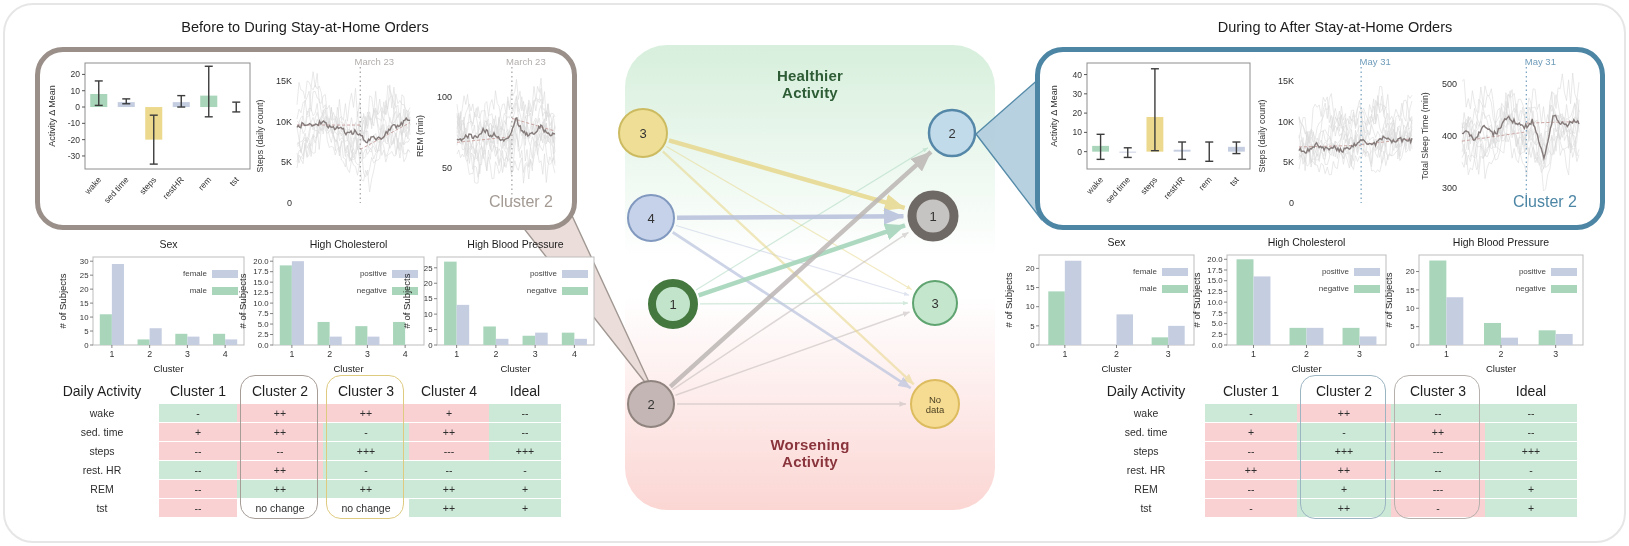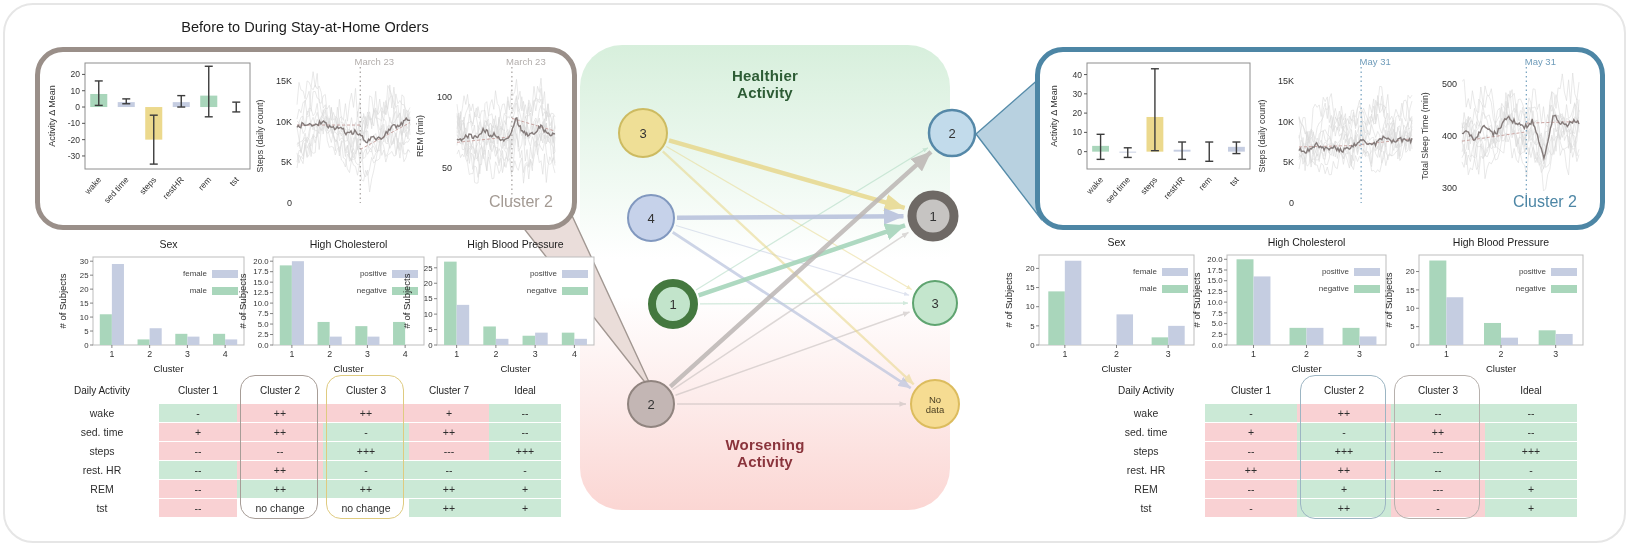--- a/index.html
+++ b/index.html
@@ -1,44 +1,45 @@
 <!DOCTYPE html>
 <html><head>
 <meta charset="utf-8">
 <style>
   html,body{margin:0;padding:0;background:#fff;}
   body{width:1629px;height:546px;position:relative;font-family:"Liberation Sans",sans-serif;overflow:hidden;}
   .canvas{position:absolute;inset:3px;border:2px solid #e6e6e6;border-radius:30px;background:#fff;}
   .fig-title{position:absolute;top:14px;font-size:14.5px;color:#1c1c1c;text-align:center;z-index:6;}
-  .panel-gradient{position:absolute;left:575px;top:40px;width:370px;height:465px;border-radius:42px;z-index:1;
+  .panel-gradient{position:absolute;left:620px;top:40px;width:370px;height:465px;border-radius:42px;z-index:1;
     background:linear-gradient(180deg,#d7efdc 0%,#eaf7ed 22%,#ffffff 46%,#ffffff 54%,#fdeceb 76%,#fbd6d3 100%);}
   .flow-label{position:absolute;left:0;width:100%;text-align:center;font-size:15px;font-weight:600;white-space:pre-line;letter-spacing:.2px;}
   .healthier{top:22px;color:#2d5c35;}
   .worsening{bottom:40px;color:#8a343c;}
   #flow-svg{position:absolute;left:0;top:0;width:1629px;height:546px;z-index:2;pointer-events:none;}
   .callout{position:absolute;background:#fff;z-index:3;border-radius:28px;}
   .callout.left{left:30px;top:42px;width:532px;height:173px;border:5px solid #9a8f89;}
   .callout.right{left:1030px;top:42px;width:560px;height:173px;border:5px solid #4d86a5;}
   .chart{position:absolute;z-index:6;}
   .cluster-label{position:absolute;z-index:7;font-size:16px;text-align:right;width:130px;}
   .cluster-label.left{left:418px;top:188px;color:#a39a93;}
   .cluster-label.right{left:1442px;top:188px;color:#4d86a5;}
   .table-wrap{position:absolute;z-index:6;}
   .t-row{display:flex;}
   .t-cell{font-size:10.5px;color:#2e2e2e;text-align:center;height:18px;line-height:18px;}
-  .t-head{font-size:10px;color:#1f1f1f;height:24px;line-height:24px;text-align:center;}
+  .t-head{font-size:14px;color:#1f1f1f;height:24px;line-height:24px;text-align:center;}
   .t-label{font-size:10.5px;color:#2e2e2e;text-align:center;height:18px;line-height:18px;}
   .hl{position:absolute;border-radius:15px;pointer-events:none;}
 </style>
 </head>
 <body>
 
 <div class="canvas">
 
   <div class="fig-title" style="left:75px;width:450px;">Before to During Stay-at-Home Orders</div>
+  <div class="fig-title" style="left:1095px;width:470px;">During to After Stay-at-Home Orders</div>
 
   <div class="panel-gradient">
     <div class="flow-label healthier">Healthier
 Activity</div>
     <div class="flow-label worsening">Worsening
 Activity</div>
   </div>
 
   <svg id="flow-svg">
       <defs>
@@ -506,21 +507,21 @@
       <text x="163" y="56" font-family="&quot;Liberation Sans&quot;,sans-serif" font-size="8" fill="#444" text-anchor="end">negative</text>
       <rect x="168" y="50" width="26" height="8" fill="#a9d6bb"></rect>
     </svg>
 
   <div id="t-left" class="table-wrap" style="left: 40px; top: 374px; width: 516px; position: absolute;">
       <div class="t-row">
         <div class="t-head" style="width: 114px;">Daily Activity</div>
         <div class="t-head" style="width: 78px;">Cluster 1</div>
         <div class="t-head" style="width: 86px;">Cluster 2</div>
         <div class="t-head" style="width: 86px;">Cluster 3</div>
-        <div class="t-head" style="width: 80px;">Cluster 7</div>
+        <div class="t-head" style="width: 80px;">Cluster 4</div>
         <div class="t-head" style="width: 72px;">Ideal</div>
       </div>
       <div class="t-row" style="margin-top: 1px;">
         <div class="t-label" style="width: 114px;">wake</div>
         <div class="t-cell" style="width: 78px; background: rgb(203, 233, 214);">-</div>
         <div class="t-cell" style="width: 86px; background: rgb(249, 209, 211);">++</div>
         <div class="t-cell" style="width: 86px; background: rgb(249, 209, 211);">++</div>
         <div class="t-cell" style="width: 80px; background: rgb(249, 209, 211);">+</div>
         <div class="t-cell" style="width: 72px; background: rgb(203, 233, 214);">--</div>
       </div>

